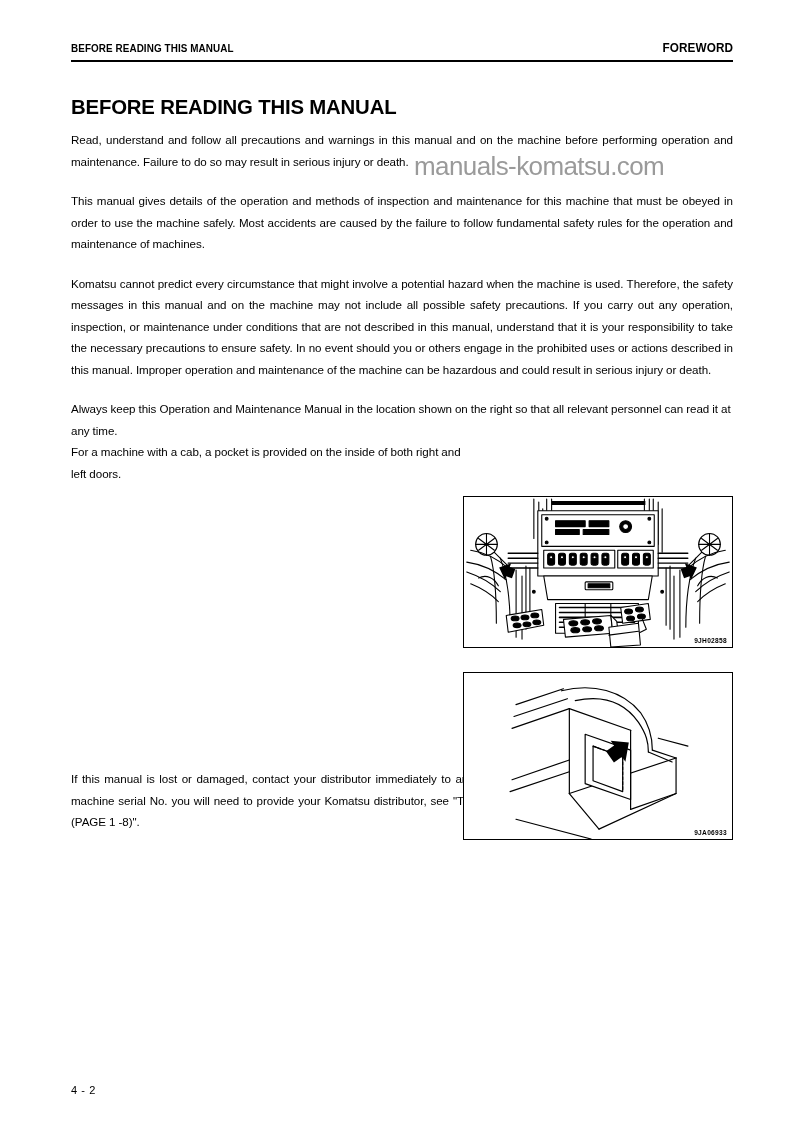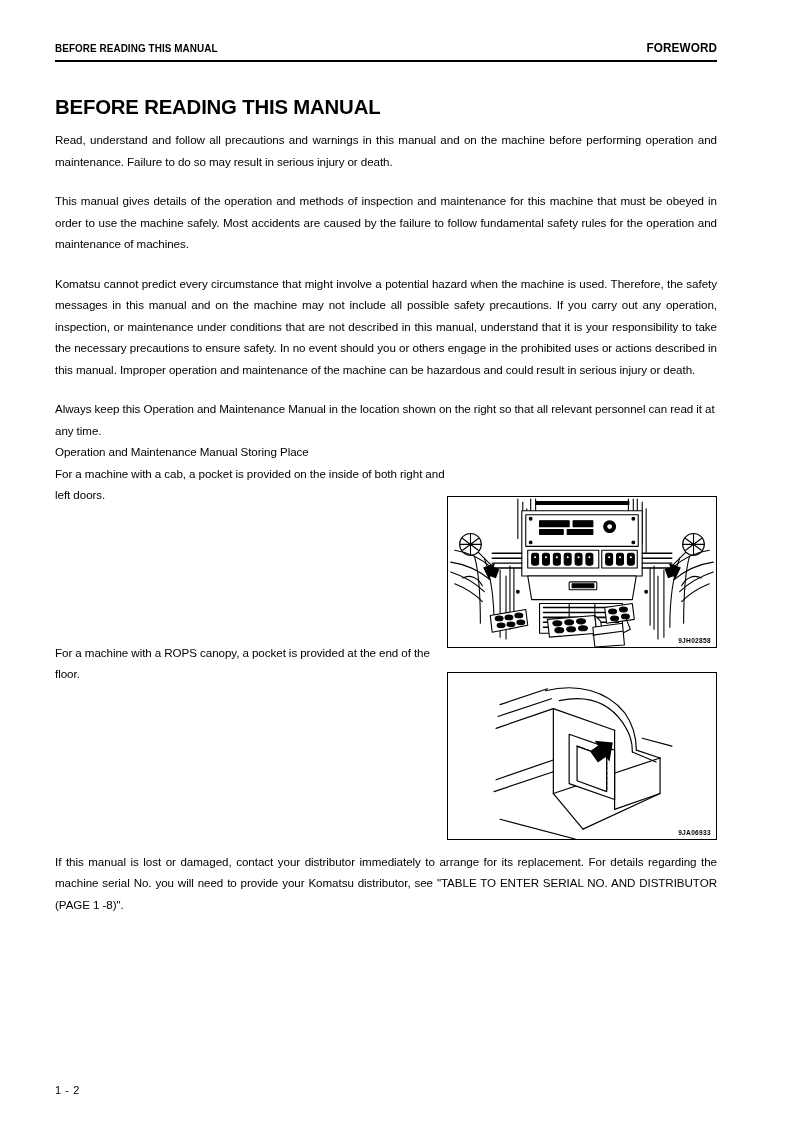--- a/index.html
+++ b/index.html
@@ -11,21 +11,21 @@
     width: 793px;
     height: 1123px;
     position: relative;
     font-family: "Liberation Sans", sans-serif;
     color: #000000;
     overflow: hidden;
   }
 
   .page {
     position: absolute;
-    left: 0; top: 0;
+    left: 16px; top: 0;
     width: 632px;
     height: 1123px;
     background: #ffffff;
   }
 
   
   .runhead {
     position: absolute;
     left: 55px;
     top: 42px;
@@ -166,27 +166,25 @@
 
     <p class="para">Read, understand and follow all precautions and warnings in this manual and on the machine before performing operation and maintenance. Failure to do so may result in serious injury or death.</p>
 
     <p class="para">This manual gives details of the operation and methods of inspection and maintenance for this machine that must be obeyed in order to use the machine safely. Most accidents are caused by the failure to follow fundamental safety rules for the operation and maintenance of machines.</p>
 
     <p class="para">Komatsu cannot predict every circumstance that might involve a potential hazard when the machine is used. Therefore, the safety messages in this manual and on the machine may not include all possible safety precautions. If you carry out any operation, inspection, or maintenance under conditions that are not described in this manual, understand that it is your responsibility to take the necessary precautions to ensure safety. In no event should you or others engage in the prohibited uses or actions described in this manual. Improper operation and maintenance of the machine can be hazardous and could result in serious injury or death.</p>
 
 
     <p class="para tight nojust">Always keep this Operation and Maintenance Manual in the location shown on the right so that all relevant personnel can read it at any time.</p>
 
-    <p class="para tight nojust">Operation and Maintenance Manual Storing Place</p>
 
     <p class="para nojust narrow">For a machine with a cab, a pocket is provided on the inside of both right and left doors.</p>
 
     <div style="height:118px"></div>
 
-    <p class="para nojust narrow">For a machine with a ROPS canopy, a pocket is provided at the end of the floor.</p>
 
     <div style="height:148px"></div>
 
     <p class="para">If this manual is lost or damaged, contact your distributor immediately to arrange for its replacement. For details regarding the machine serial No. you will need to provide your Komatsu distributor, see "TABLE TO ENTER SERIAL NO. AND DISTRIBUTOR (PAGE 1 -8)".</p>
 
 
   </div>
 
   <div class="figure" id="figure-cab">
     <svg viewBox="0 0 270 152" xmlns="http://www.w3.org/2000/svg">
@@ -365,16 +363,17 @@
         <path d="M160 85 L160 120" stroke-dasharray="3 2"></path>
 
         <path d="M136 158 L214 122"></path>
 
         <path d="M148 76 L162 62 L162 68 L172 68 L172 82 L162 82 L162 88 Z" fill="#000" stroke="none" transform="rotate(145 158 76)"></path>
       </g>
     </svg>
     <div class="fig-id">9JA06933</div>
   </div>
 
-
-  <div class="footer-pageno">1 - 2</div>
+  <div class="watermark">manuals-komatsu.com</div>
+
+  <div class="footer-pageno">4 - 2</div>
 
 </div>
 
 </body></html>

